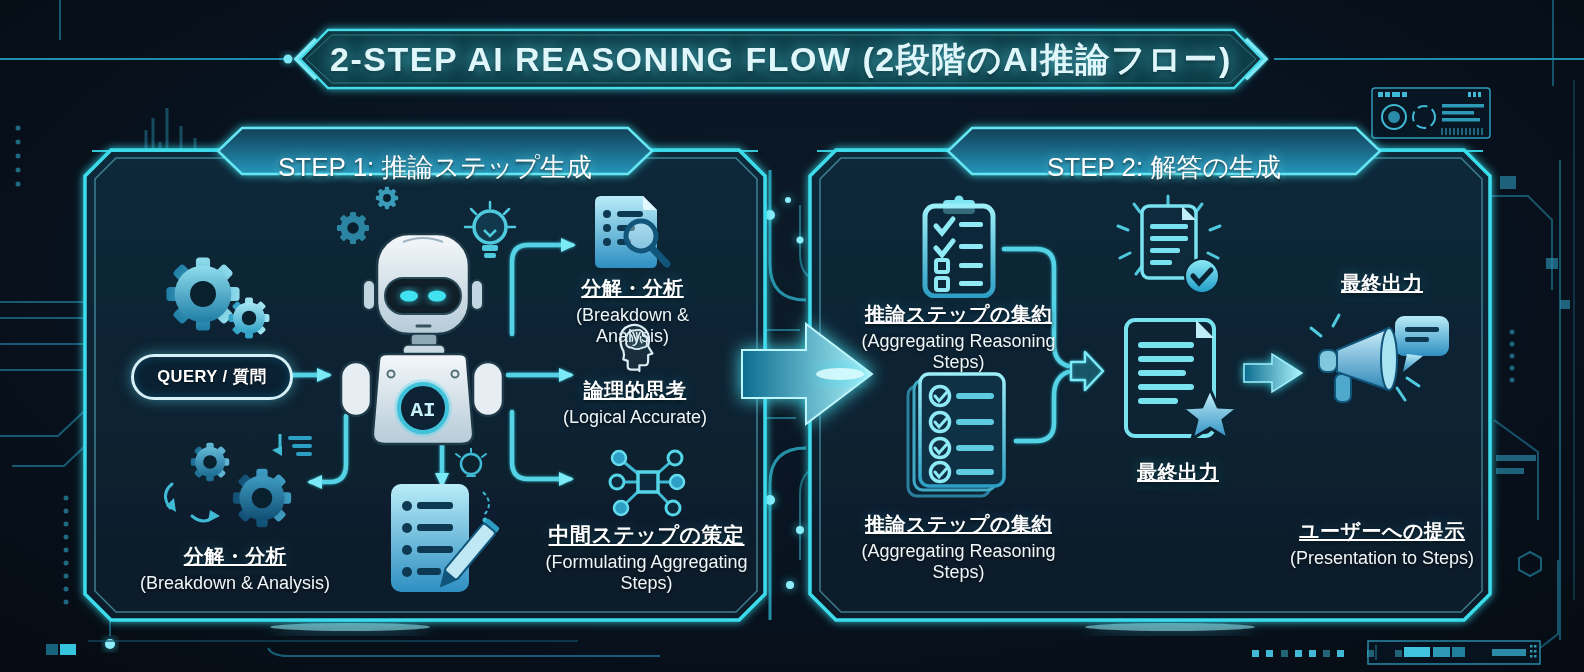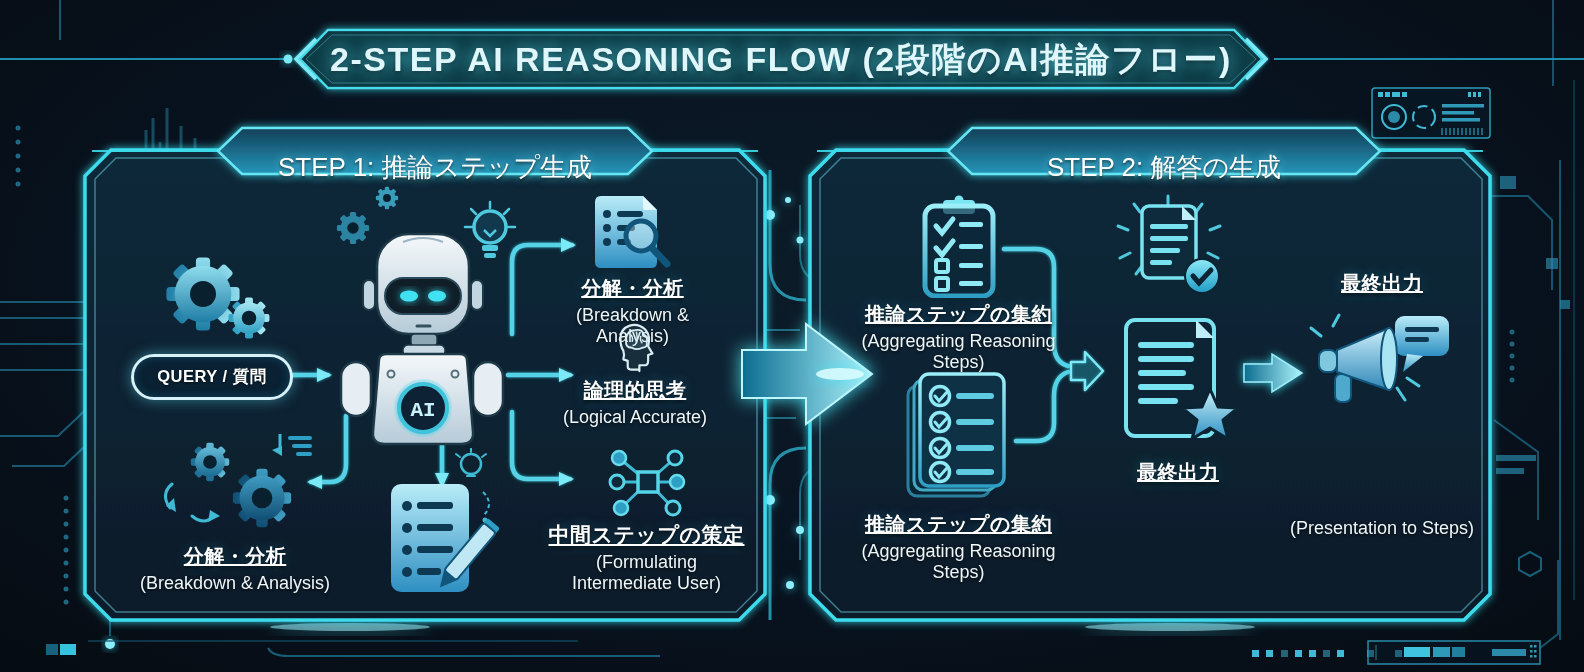--- a/index.html
+++ b/index.html
@@ -408,21 +408,21 @@
     </g>
     <rect x="31" y="26" width="20" height="20" fill="#0d2a3c" stroke="#55d6e8" stroke-width="3.5"></rect>
     <circle cx="12" cy="12" r="7" fill="#2e9fc4" stroke="#66dcee" stroke-width="2.5"></circle>
     <circle cx="10" cy="36" r="7" fill="#0d2a3c" stroke="#55d6e8" stroke-width="3"></circle>
     <circle cx="14" cy="62" r="7" fill="#2e9fc4" stroke="#66dcee" stroke-width="2.5"></circle>
     <circle cx="68" cy="12" r="7" fill="#0d2a3c" stroke="#55d6e8" stroke-width="3"></circle>
     <circle cx="70" cy="36" r="7" fill="#2e9fc4" stroke="#66dcee" stroke-width="2.5"></circle>
     <circle cx="66" cy="62" r="7" fill="#0d2a3c" stroke="#55d6e8" stroke-width="3"></circle>
   </svg>
   <div class="jp big">中間ステップの策定</div>
-  <div class="en">(Formulating Intermediate User)</div>
+  <div class="en">(Formulating Aggregating Steps)</div>
 </div>
 
 <div class="node" style="left:135px;top:428px;width:200px;">
   <svg class="icon-svg" width="175" height="112" viewBox="0 0 175 112">
     <g stroke="#3fb9d4" stroke-width="3" fill="none" stroke-linecap="round">
       <path d="M24,56 Q12,66 22,80"></path>
           <path d="M44,88 Q56,98 66,88"></path>
     </g>
     <polygon points="18,78 28,84 26,70" fill="#3fb9d4"></polygon>
     <polygon points="62,82 72,88 60,94" fill="#3fb9d4"></polygon>
@@ -582,16 +582,17 @@
     </g>
     <rect x="14" y="38" width="18" height="22" rx="7" fill="#7fc8de" stroke="#11557a" stroke-width="2"></rect>
     <rect x="30" y="62" width="16" height="28" rx="6" fill="#4fa9cc" stroke="#11557a" stroke-width="2"></rect>
     <polygon points="32,38 84,16 84,78 32,60" fill="url(#gMega)" stroke="#11557a" stroke-width="2"></polygon>
     <ellipse cx="84" cy="47" rx="8" ry="31" fill="#a9e4f2" stroke="#11557a" stroke-width="2"></ellipse>
   </svg>
 </div>
 
 
 <div class="node" style="left:1282px;top:518px;width:200px;">
+  <div class="jp">ユーザーへの提示</div>
   <div class="en">(Presentation to Steps)</div>
 </div>
 
 </div>
 
 </body></html>

